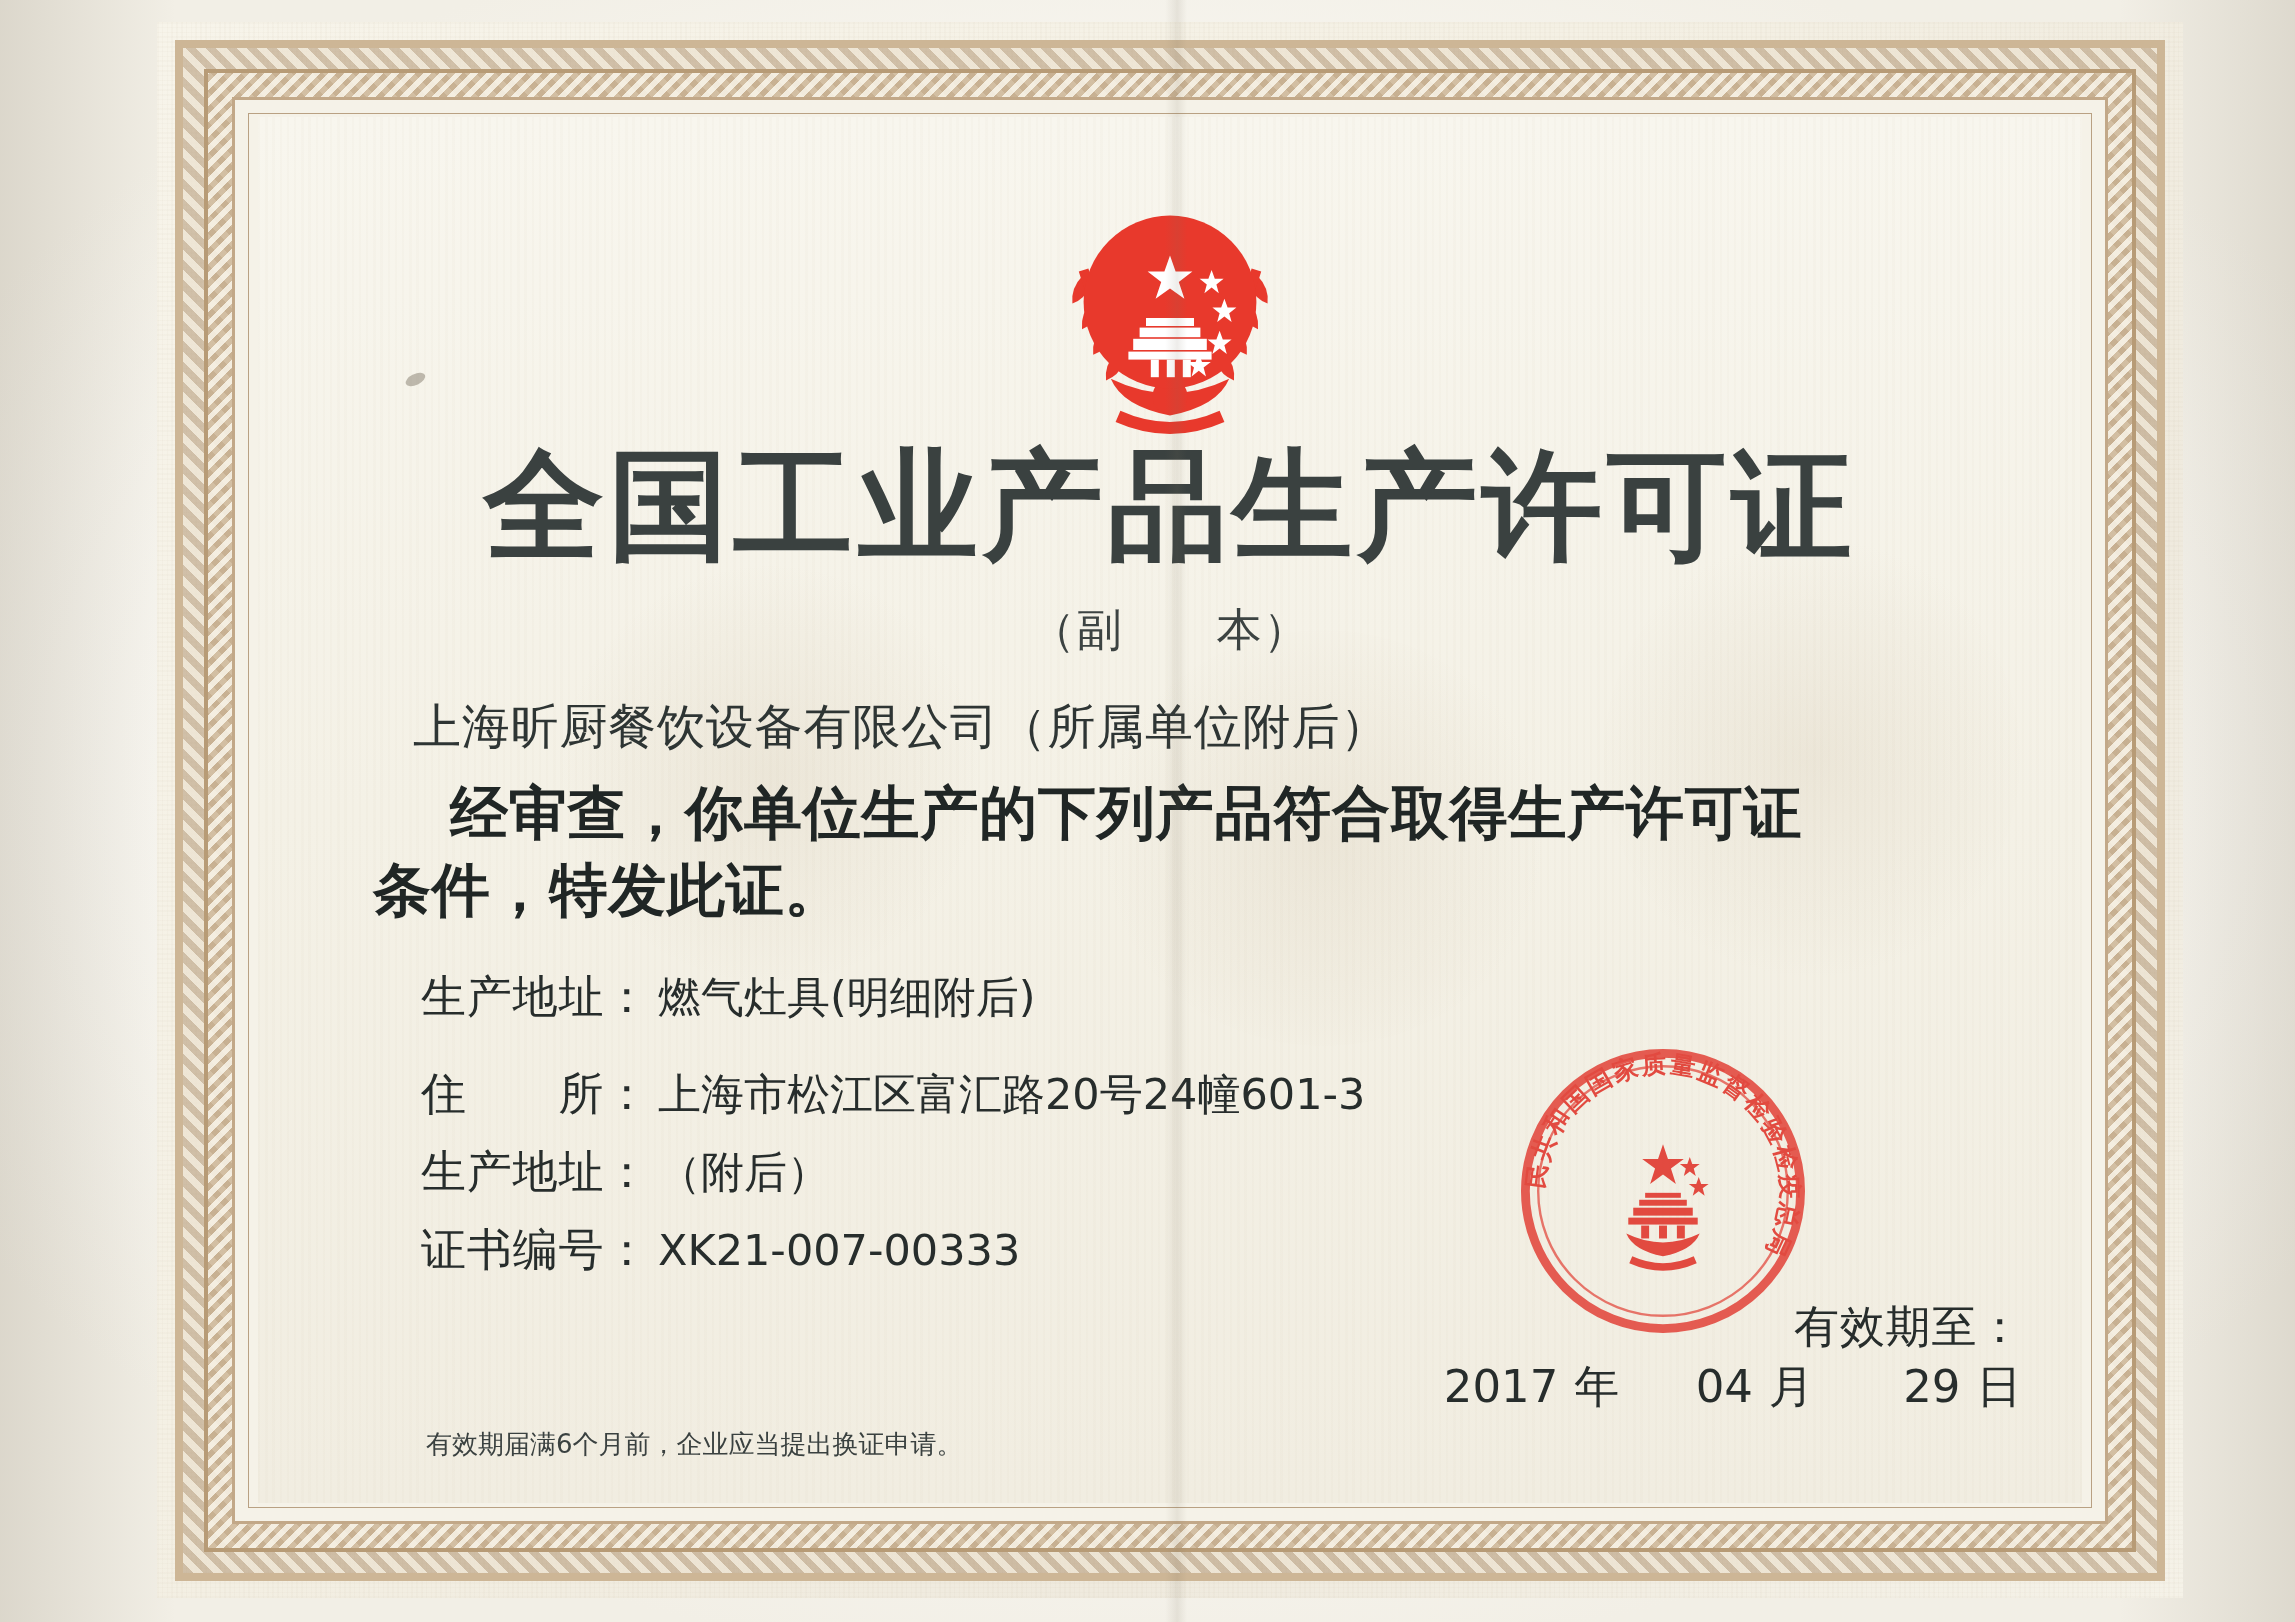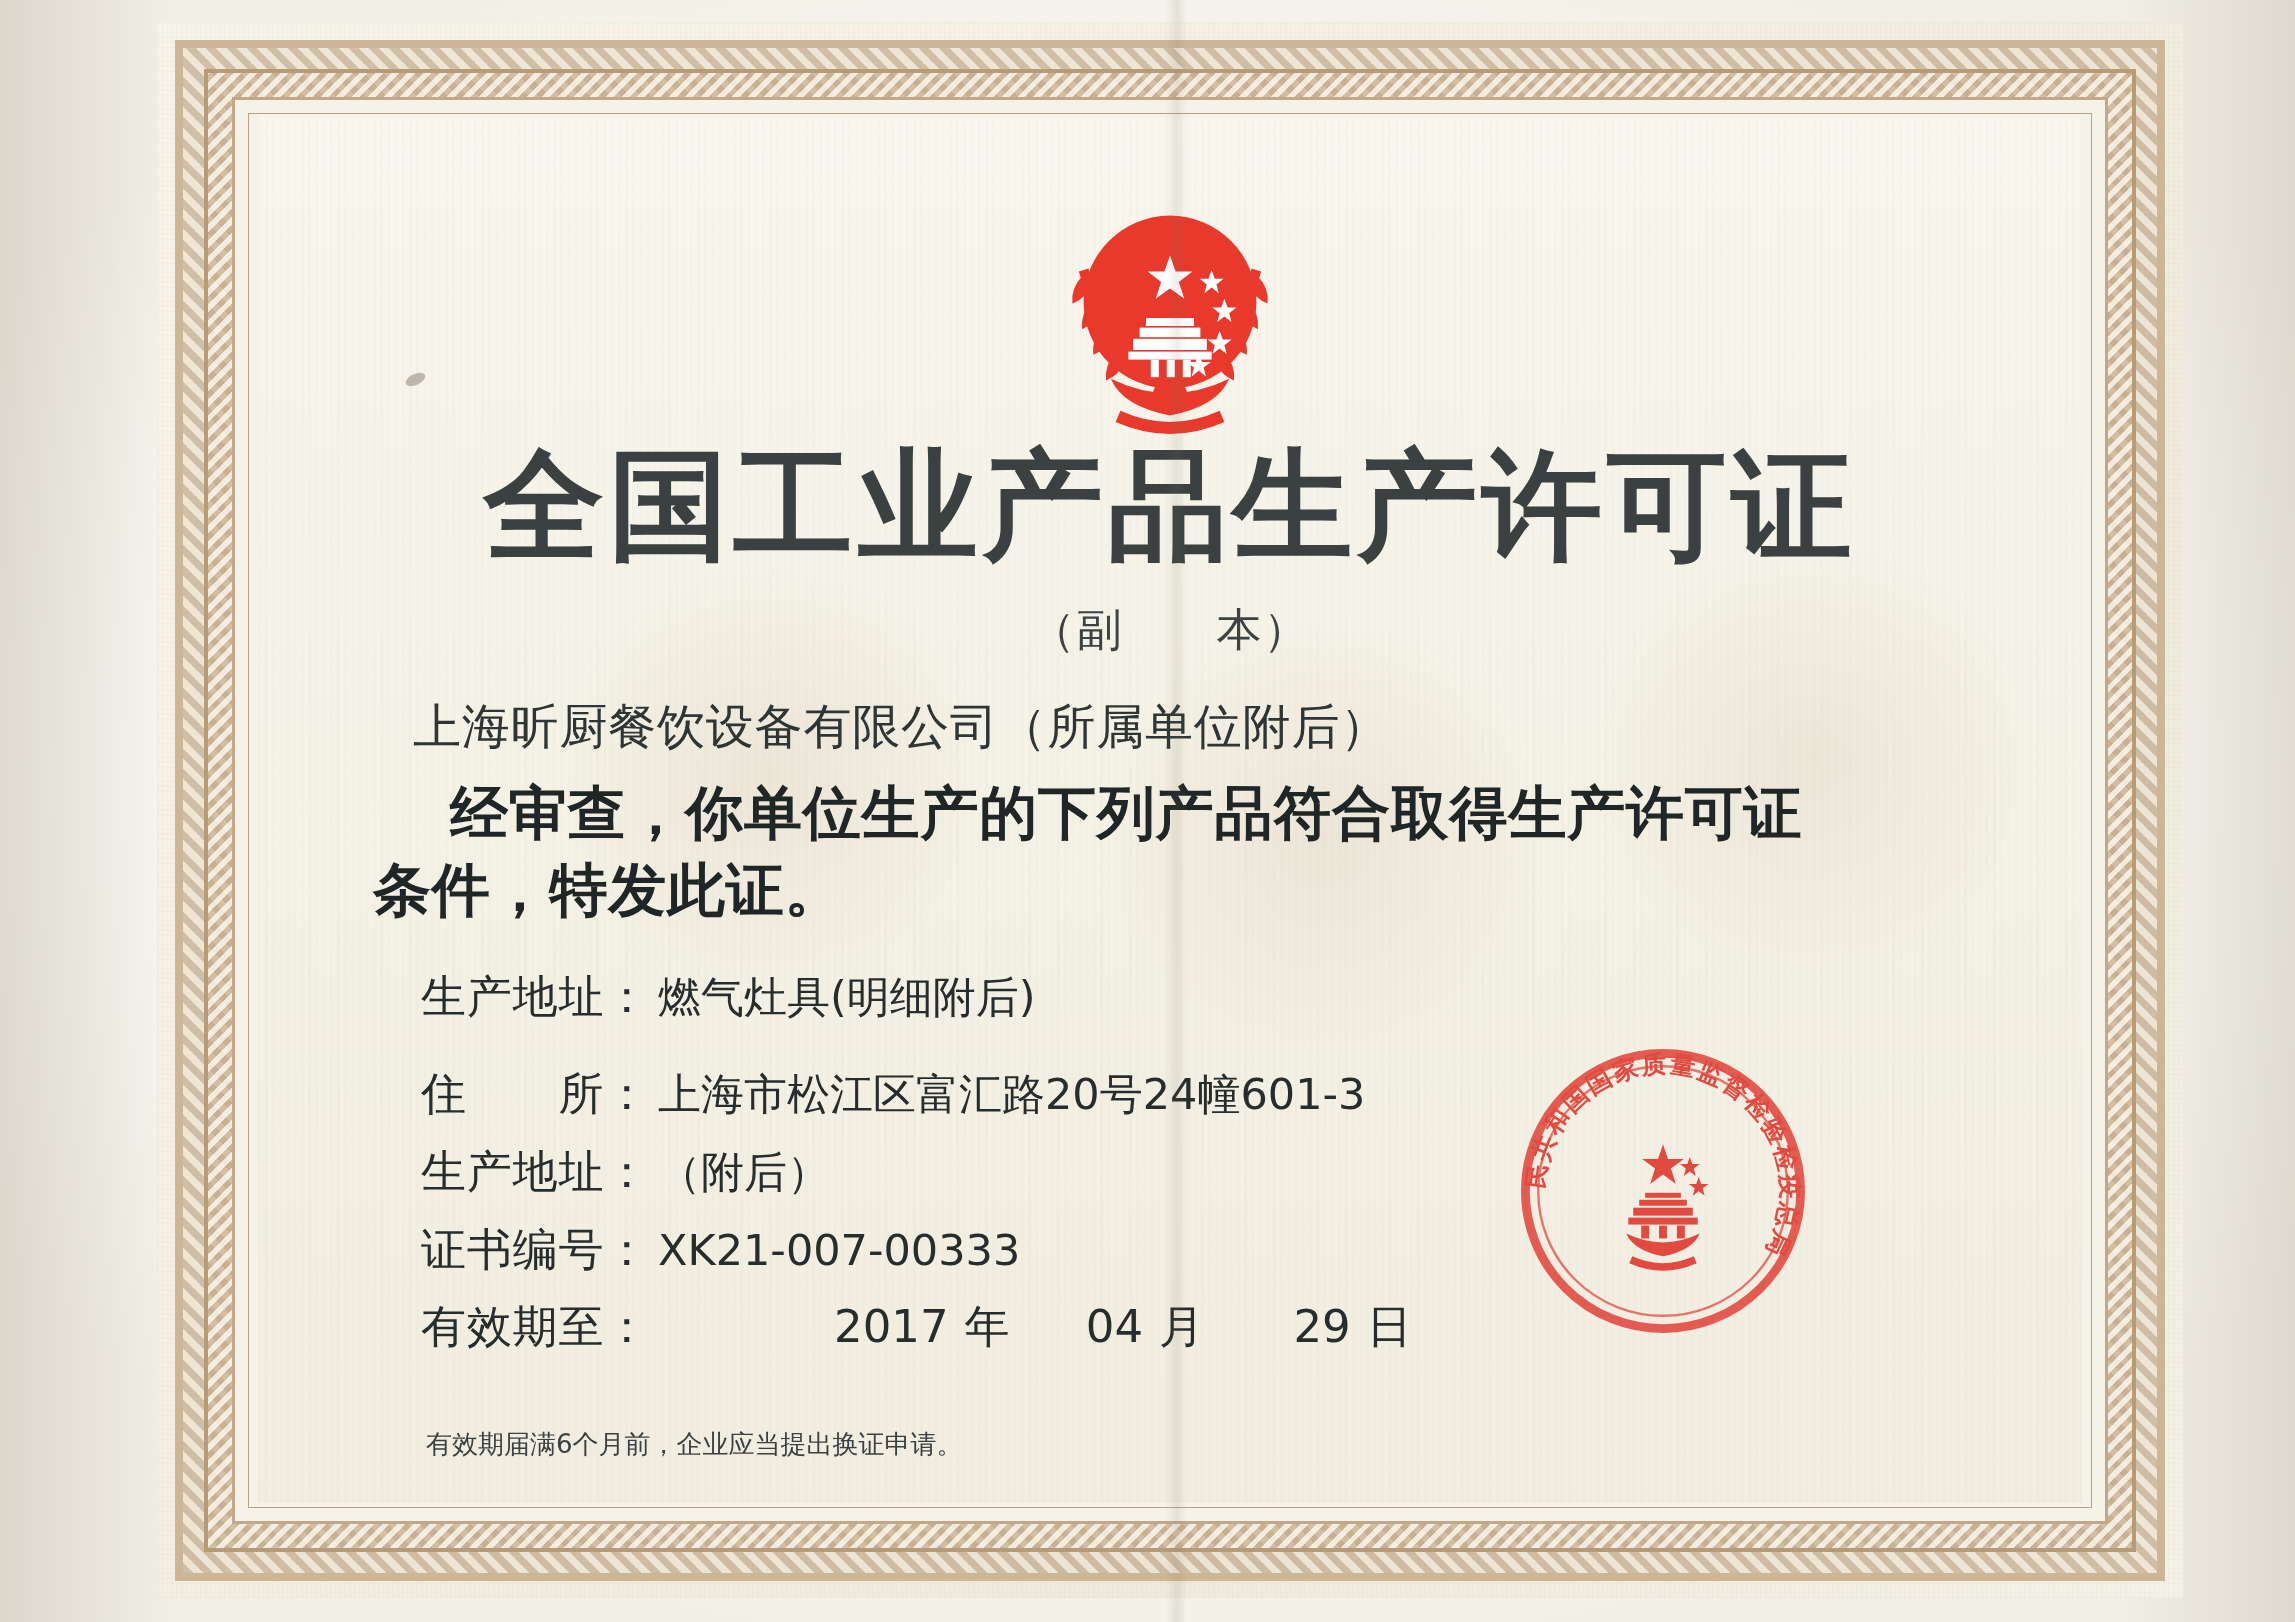--- a/index.html
+++ b/index.html
@@ -194,20 +194,21 @@
     font-size: 43px;
     margin-left: 8px;
     letter-spacing: 0px;
   }
   .gap-36 { margin-top: 37px; }
 
   .row-expire {
     display: flex;
     align-items: flex-end;
     white-space: nowrap;
+    flex-direction: column;
   }
   .issue-date {
     margin-left: 184px;
     font-size: 45px;
     letter-spacing: 1.6px;
   }
   .issue-date .num { letter-spacing: 0px; }
   .issue-date .sp1 { display: inline-block; width: 43px; }
   .issue-date .sp2 { display: inline-block; width: 56px; }
 

